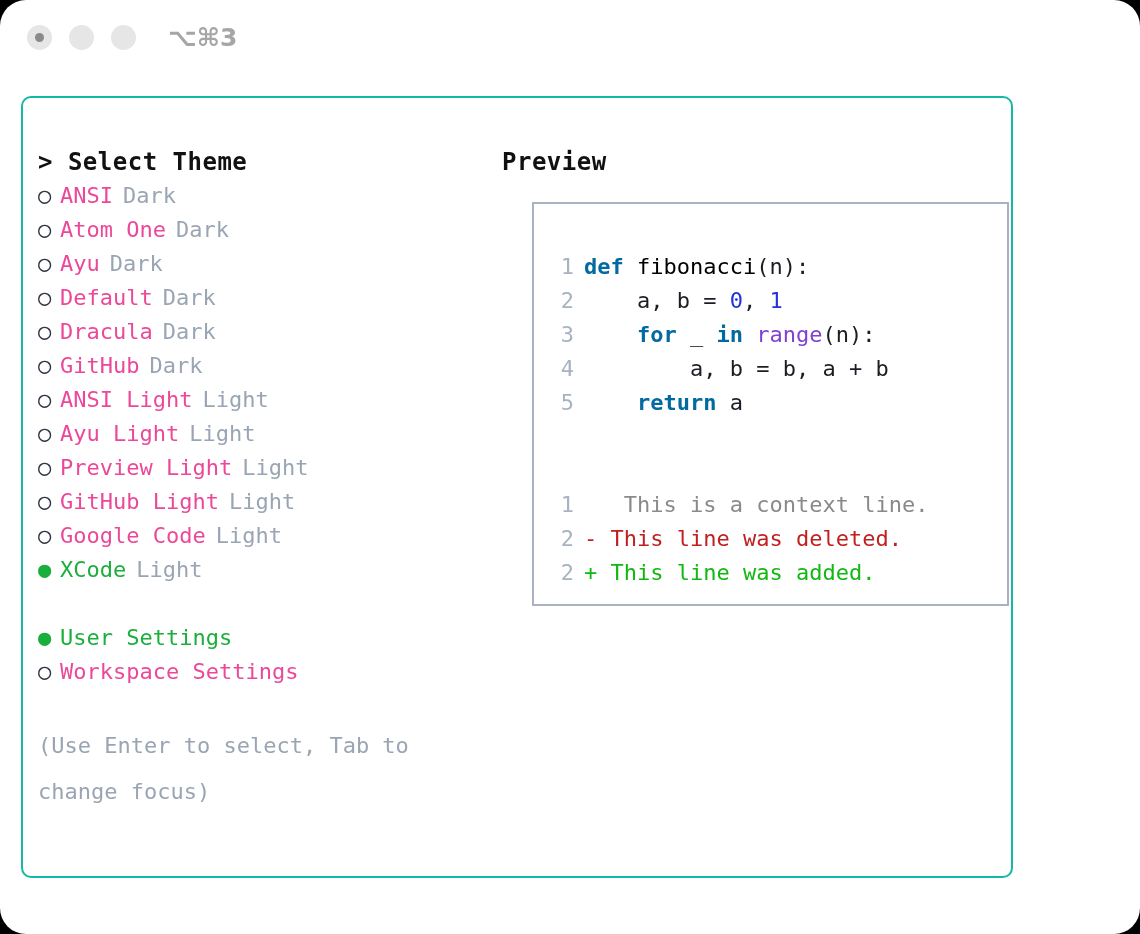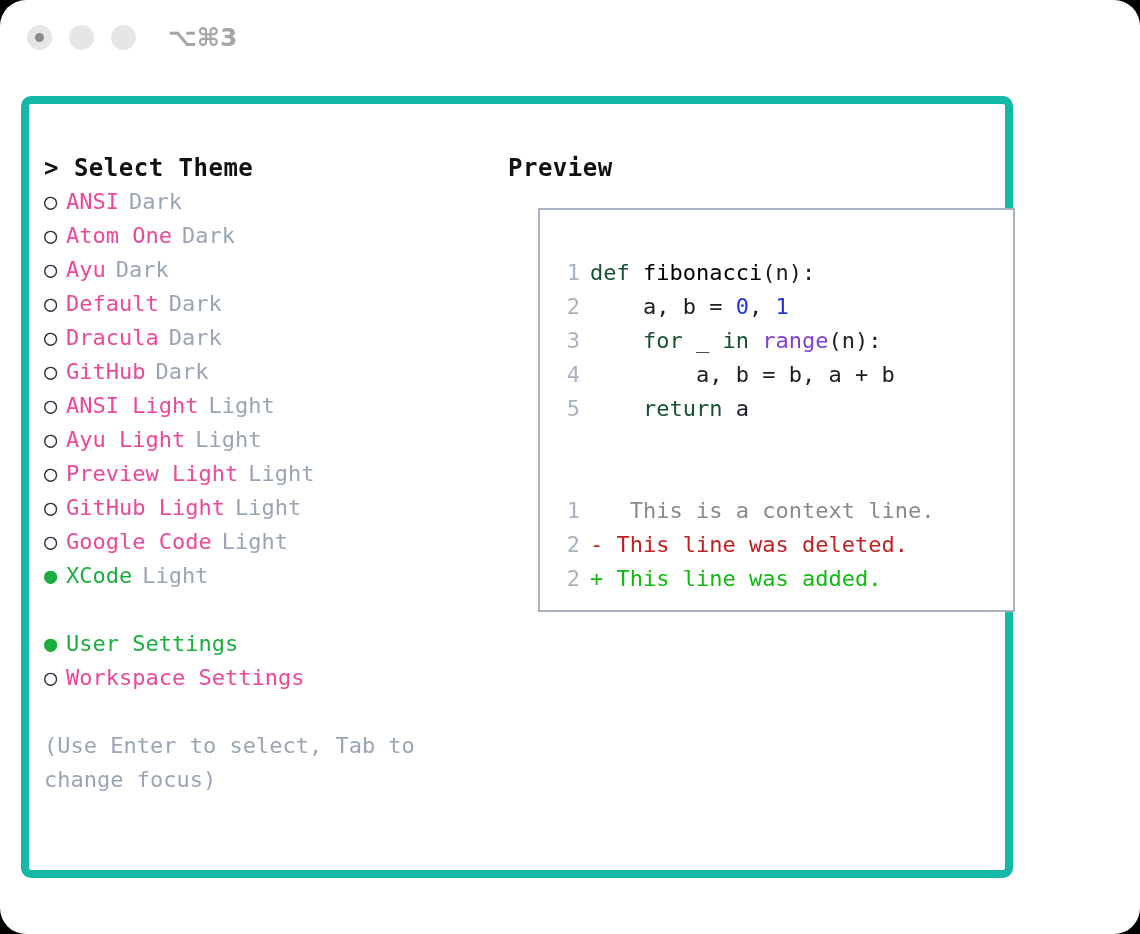--- a/index.html
+++ b/index.html
@@ -63,21 +63,21 @@
     font-family: "DejaVu Sans", "Liberation Sans", sans-serif;
   }
 
   
   .card {
     position: absolute;
     left: 21px;
     top: 96px;
     width: 992px;
     height: 782px;
-    border: 8px solid #14b8a6;
+    border: 2px solid #14b8a6;
     border-radius: 10px;
     box-sizing: border-box;
     background: #ffffff;
   }
 
   .col-left {
     position: absolute;
     left: 15px;
     top: 47px;
     width: 440px;
@@ -131,21 +131,21 @@
     line-height: 34px;
     padding-left: 32px;
     letter-spacing: 0.5px;
     white-space: pre;
   }
 
   .hint {
     margin-top: 34px;
     font-size: 22px;
     color: #9aa5b4;
-    line-height: 34px;
+    line-height: 46px;
     width: 400px;
     white-space: pre-wrap;
   }
 
   
   .preview-box {
     position: absolute;
     left: 30px;
     top: 57px;
     width: 477px;
@@ -165,21 +165,21 @@
   .code .row { display: flex; }
   .ln {
     color: #a8b2c0;
     width: 26px;
     flex: 0 0 26px;
     text-align: right;
     margin-right: 10px;
   }
   .blank-row { height: 34px; }
 
-  .kw   { color: #14532d; }
+  .kw   { color: #0369a1; font-weight: bold; }
   .fn   { color: #000000; }
   .num  { color: #2233dd; }
   .bi   { color: #8040d0; }
   .pl   { color: #1c1c24; }
   .ctx  { color: #8a8a8a; }
   .del  { color: #c02020; }
   .add  { color: #12b812; }
 </style>
 </head>
 <body>

